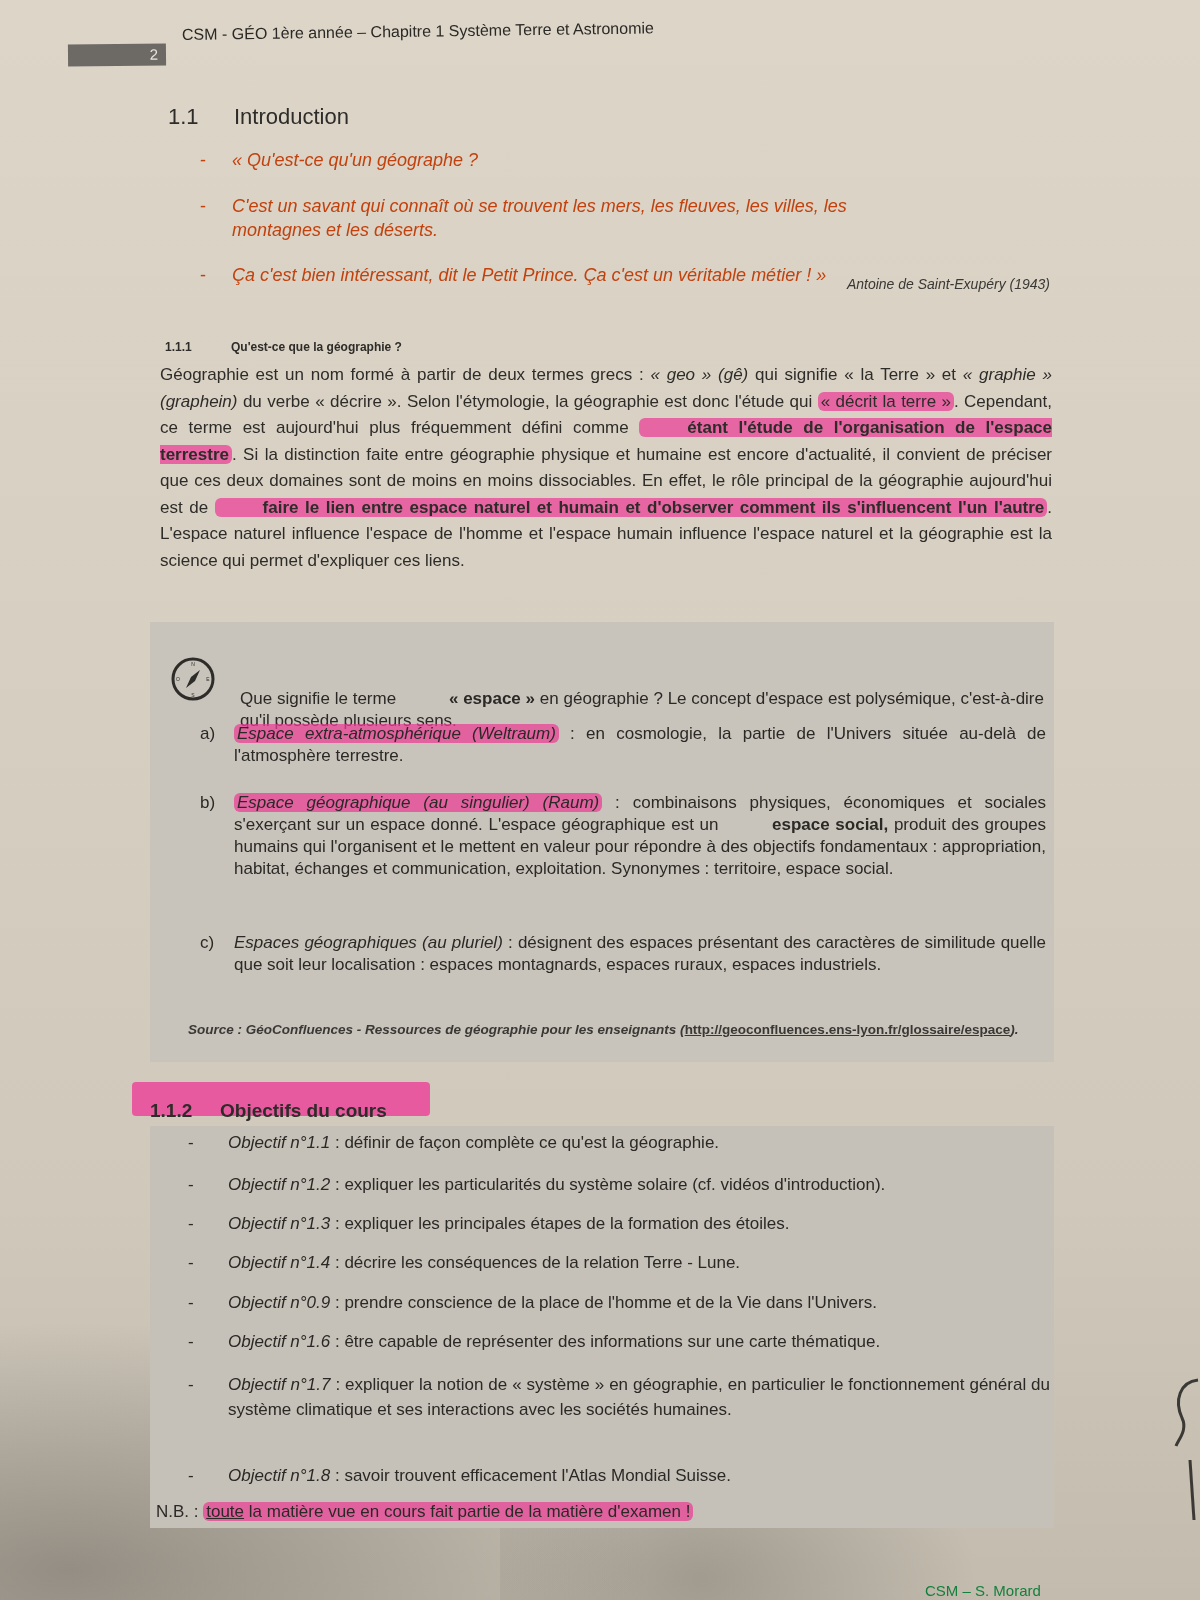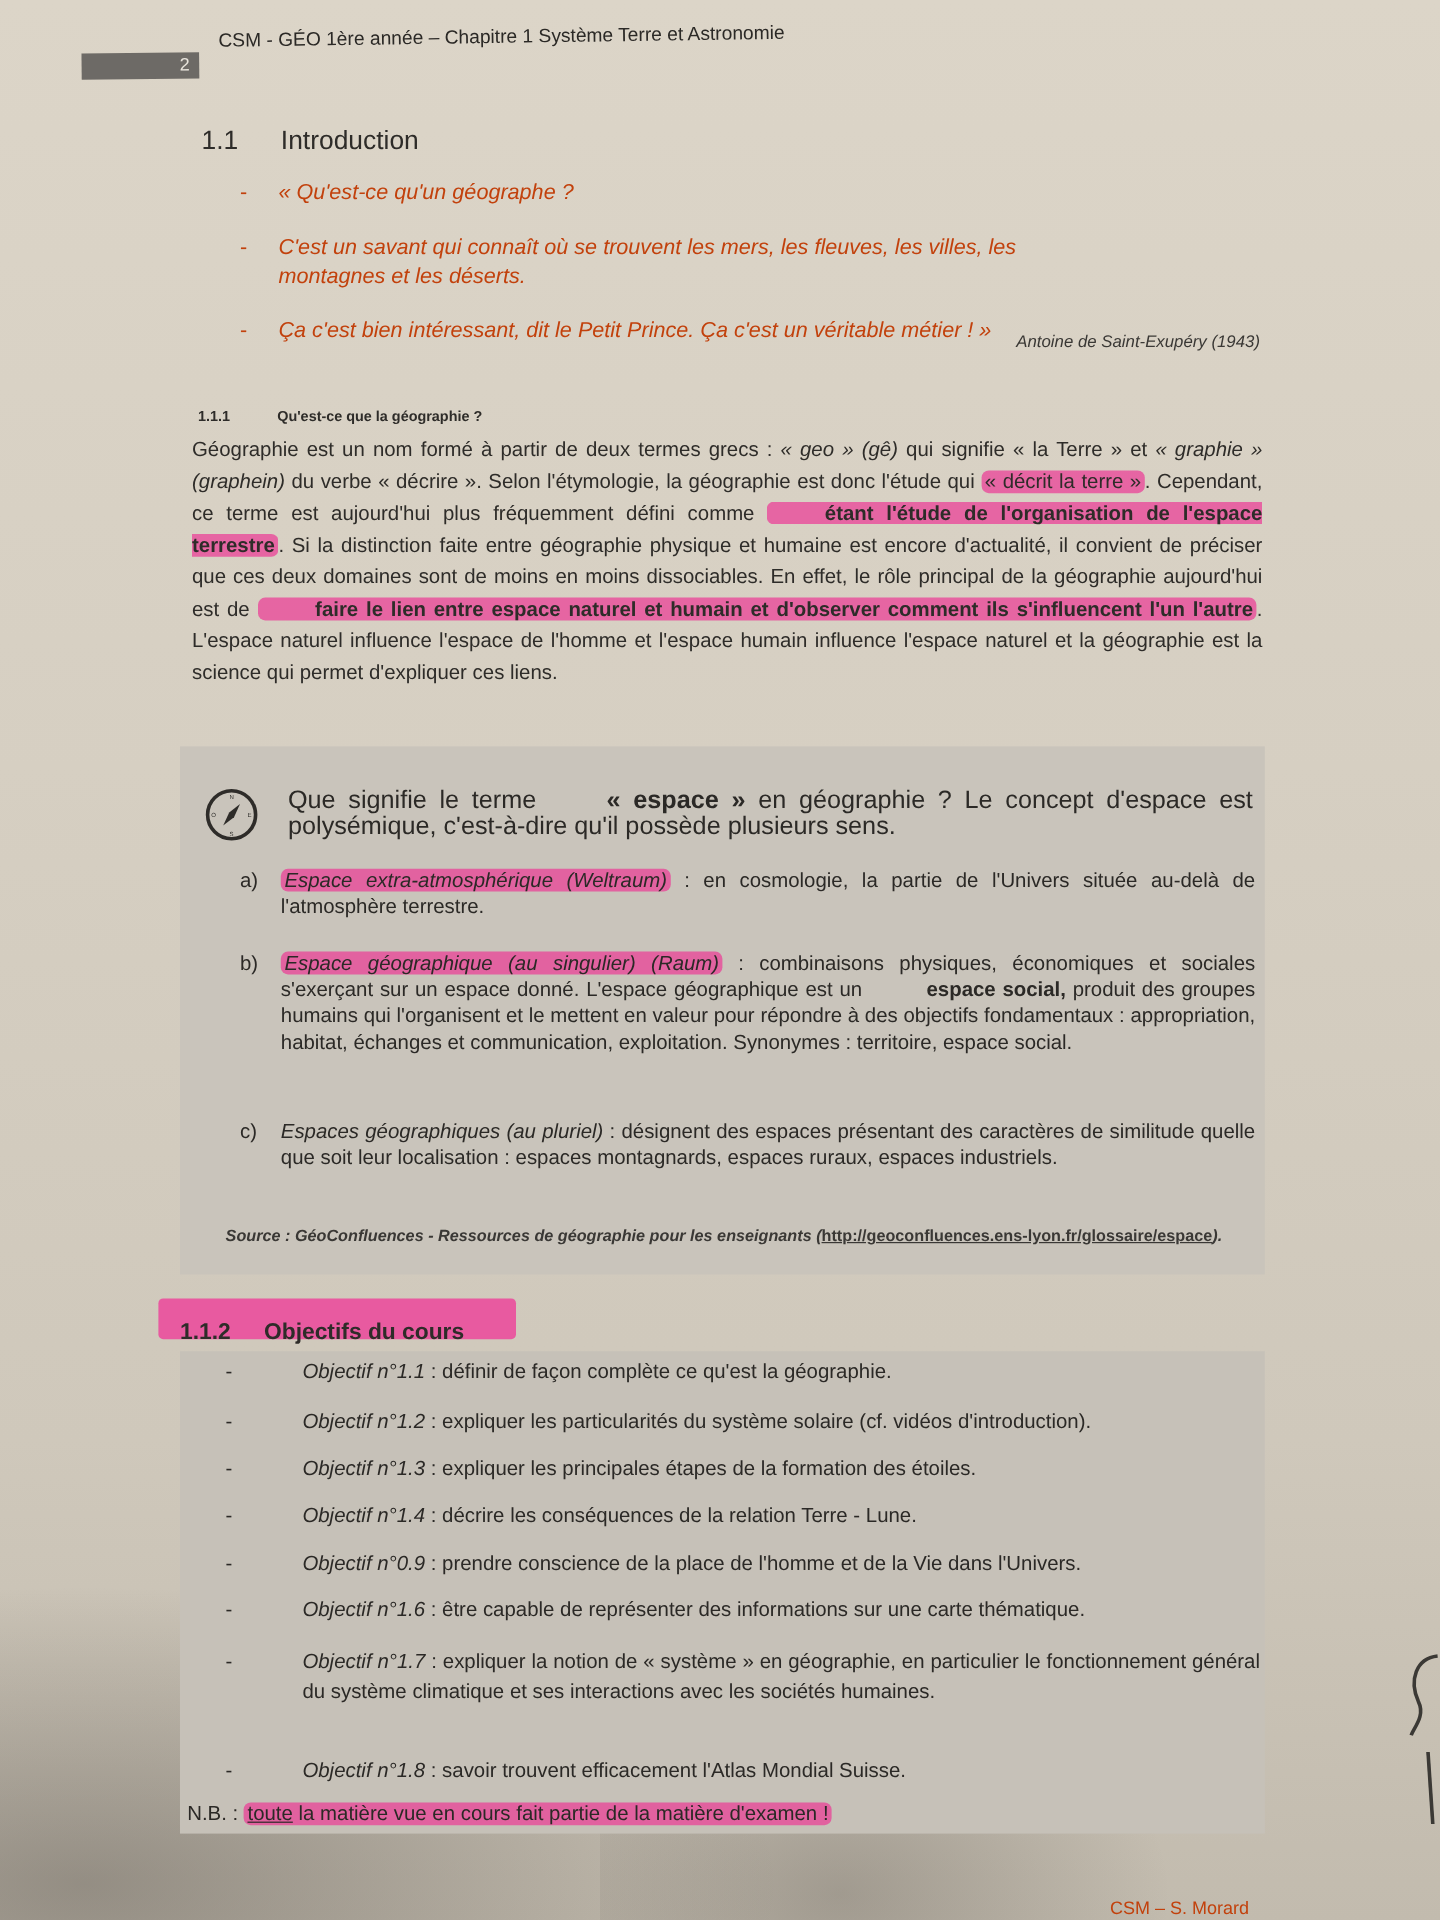--- a/index.html
+++ b/index.html
@@ -27,35 +27,35 @@
   .quote-line .dash { display:inline-block; width:32px; font-style:normal; }
   .attrib { position:absolute; right:150px; top:276px; font-style:italic; font-size:14px; color:#3a3835; }
   .h3 { position:absolute; left:165px; top:340px; font-size:12px; font-weight:bold; color:#2e2c29; }
   .h3 .num { display:inline-block; width:66px; }
   .para { position:absolute; left:160px; top:362px; width:892px; font-size:17px; line-height:26.5px; text-align:justify; color:#2e2c29; }
   .hl { background: rgba(236, 60, 150, 0.72); border-radius:6px; padding:0 3px; }
   .b { font-weight:bold;padding-left:48px; }
   .i { font-style:italic; }
   .box { position:absolute; left:150px; top:622px; width:904px; height:440px; background:#c9c4bb; }
   .compass { position:absolute; left:170px; top:656px; width:46px; height:46px; }
-  .box-intro { position:absolute; left:240px; top:656px; width:804px; font-size:21px; line-height:22px; text-align:justify; }
+  .box-intro { position:absolute; left:240px; top:688px; width:804px; font-size:17px; line-height:22px; text-align:justify; }
   .def { position:absolute; left:200px; width:846px; font-size:17px; line-height:22px; text-align:justify; }
   .def .lbl { position:absolute; left:0; top:0; }
   .def .txt { margin-left:34px; }
   .source { position:absolute; left:188px; top:1022px; font-size:13.5px; font-style:italic; color:#3a3835;font-weight:bold; }
   .source .u { text-decoration:underline; font-style:normal; }
   .h3pink { position:absolute; left:132px; top:1082px; width:298px; height:34px; background: rgba(236, 70, 155, 0.85); border-radius:4px; }
   .h3pink span { position:absolute; left:18px; top:18px; font-size:19px; font-weight:bold; color:#2e2c29; }
   .h3pink .t { left:88px; }
   .obj-box { position:absolute; left:150px; top:1126px; width:904px; height:402px; background:#c6c1b8; }
   .obj { position:absolute; left:188px; width:862px; font-size:17px; line-height:25px; text-align:justify; }
   .obj .dash { position:absolute; left:0; top:0; }
-  .obj .txt { margin-left:64px; display:block; }
+  .obj .txt { margin-left:40px; display:block; }
   .nb { position:absolute; left:156px; top:1502px; font-size:17px; }
-  .footer { position:absolute; left:925px; top:1582px; font-size:15px; color:#c2410c; }
+  .footer { position:absolute; left:925px; top:1582px; font-size:15px; color:#15803d; }
   .handwriting { position:absolute; left:1160px; top:1370px; width:40px; height:160px; }
 </style>
 </head>
 <body>
 
 <div class="shadow"></div>
 <div class="shadow2"></div>
 
 <div class="header-bar">
   <span class="header-num">2</span>

